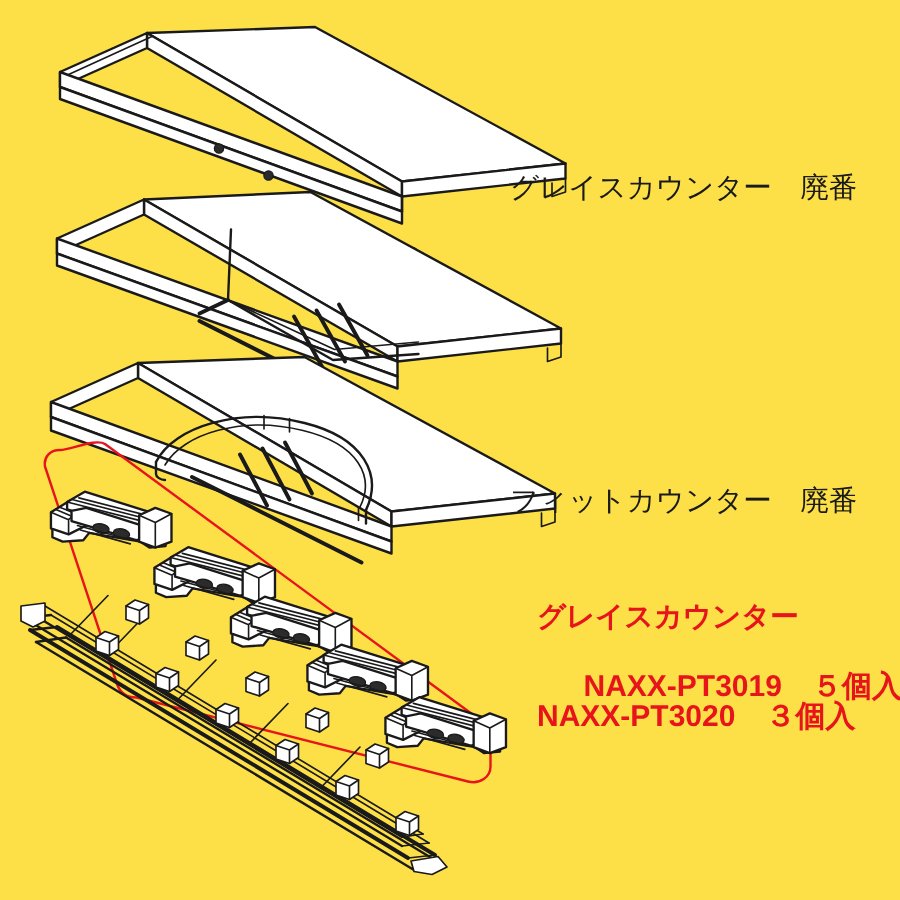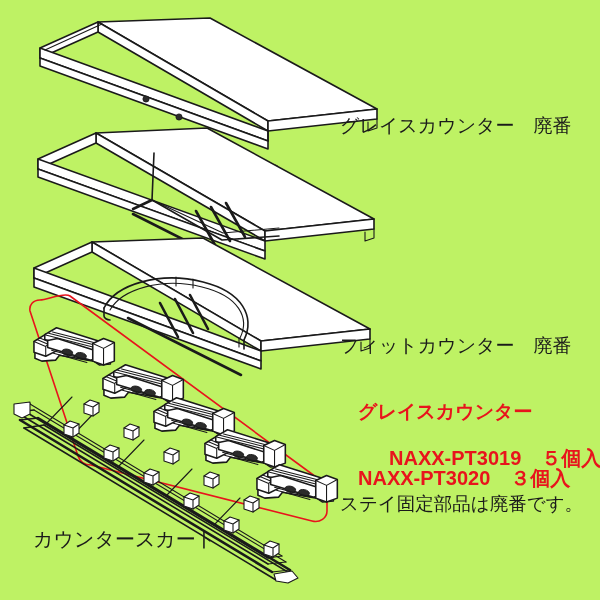--- a/index.html
+++ b/index.html
@@ -8,21 +8,21 @@
     padding: 0;
     background: #ffffff;
   }
   body {
     font-family: "Liberation Sans", "DejaVu Sans", sans-serif;
   }
   #stage {
     position: relative;
     width: 600px;
     height: 600px;
-    background: #bef264;
+    background: #fde047;
     overflow: hidden;
   }
   #artwork {
     position: absolute;
     left: 0;
     top: 0;
     width: 600px;
     height: 600px;
   }
   .lbl {
@@ -52,21 +52,21 @@
     font-size: 18.5px;
     font-weight: 400;
   }
   .lbl-skirt {
     color: #1a1a1a;
     font-size: 20px;
     font-weight: 400;
   }
   #lab-grace  { left: 340px; top: 116px; }
   #lab-wing   { left: 340px; top: 216px; }
-  #lab-fit    { left: 340px; top: 336px; }
+  #lab-fit    { left: 340px; top: 325px; }
   #lab-stay   { left: 358px; top: 402px; }
   #lab-pn1    { left: 358px; top: 424px; margin-top: 44px; }
   #lab-pn2    { left: 358px; top: 448px; margin-left: 31px; }
   #lab-note   { left: 340px; top: 495px; }
   #lab-skirt  { left: 33px;  top: 529px; }
 </style>
 </head>
 <body>
 
 <div id="stage">
@@ -293,17 +293,15 @@
 
 
   <div id="lab-fit" class="lbl lbl-black">フィットカウンター　廃番</div>
 
   <div id="lab-stay" class="lbl lbl-red">グレイスカウンター</div>
 
   <div id="lab-pn1" class="lbl lbl-red-mono">NAXX-PT3020　３個入</div>
 
   <div id="lab-pn2" class="lbl lbl-red-mono">NAXX-PT3019　５個入</div>
 
-  <div id="lab-note" class="lbl lbl-note">ステイ固定部品は廃番です。</div>
-
-  <div id="lab-skirt" class="lbl lbl-skirt">カウンタースカート</div>
+
 
 </div>
 
 </body></html>

